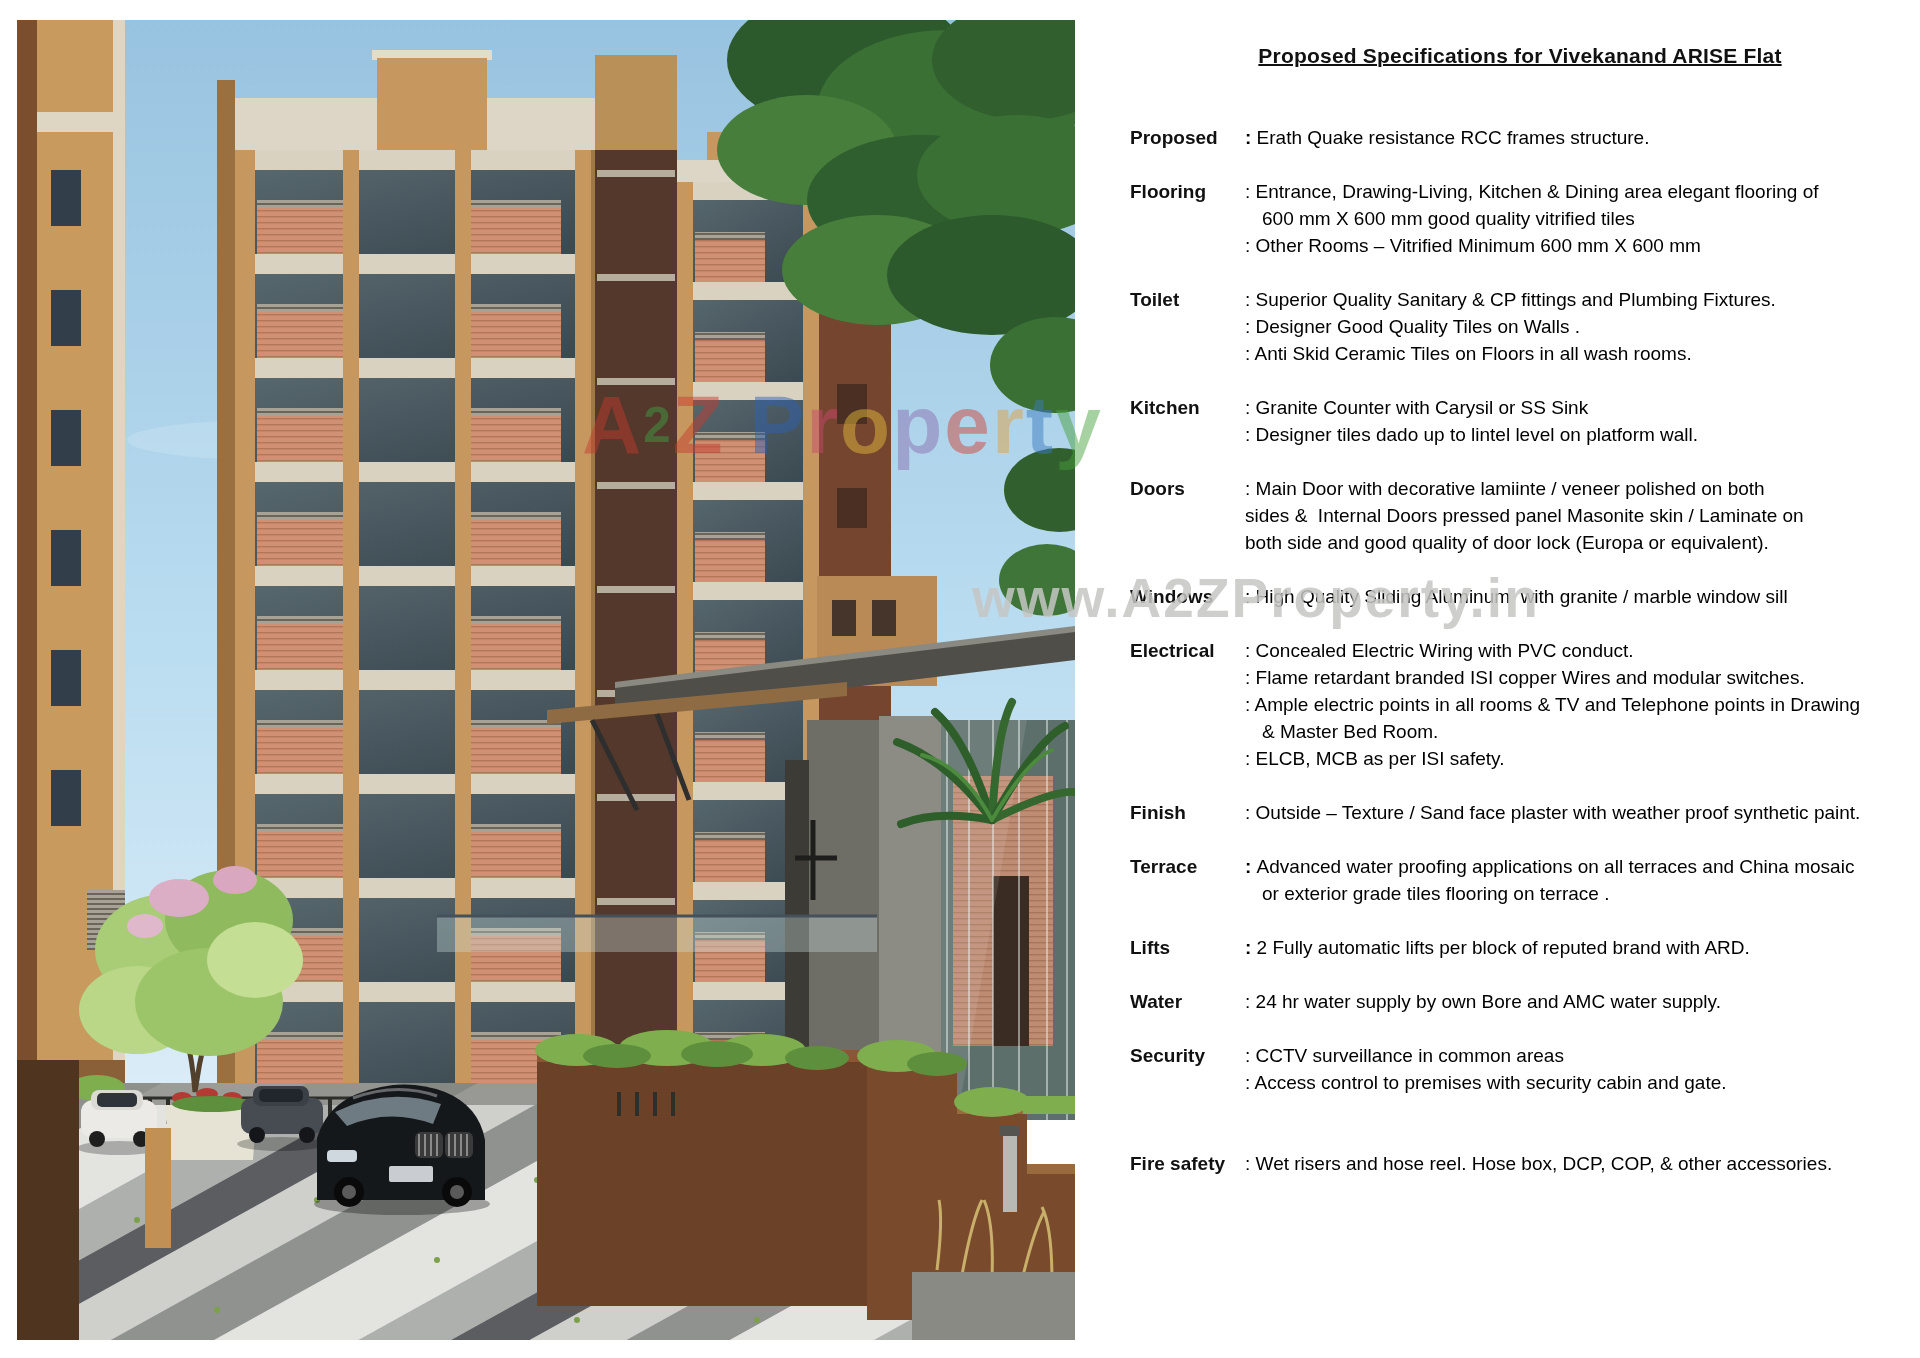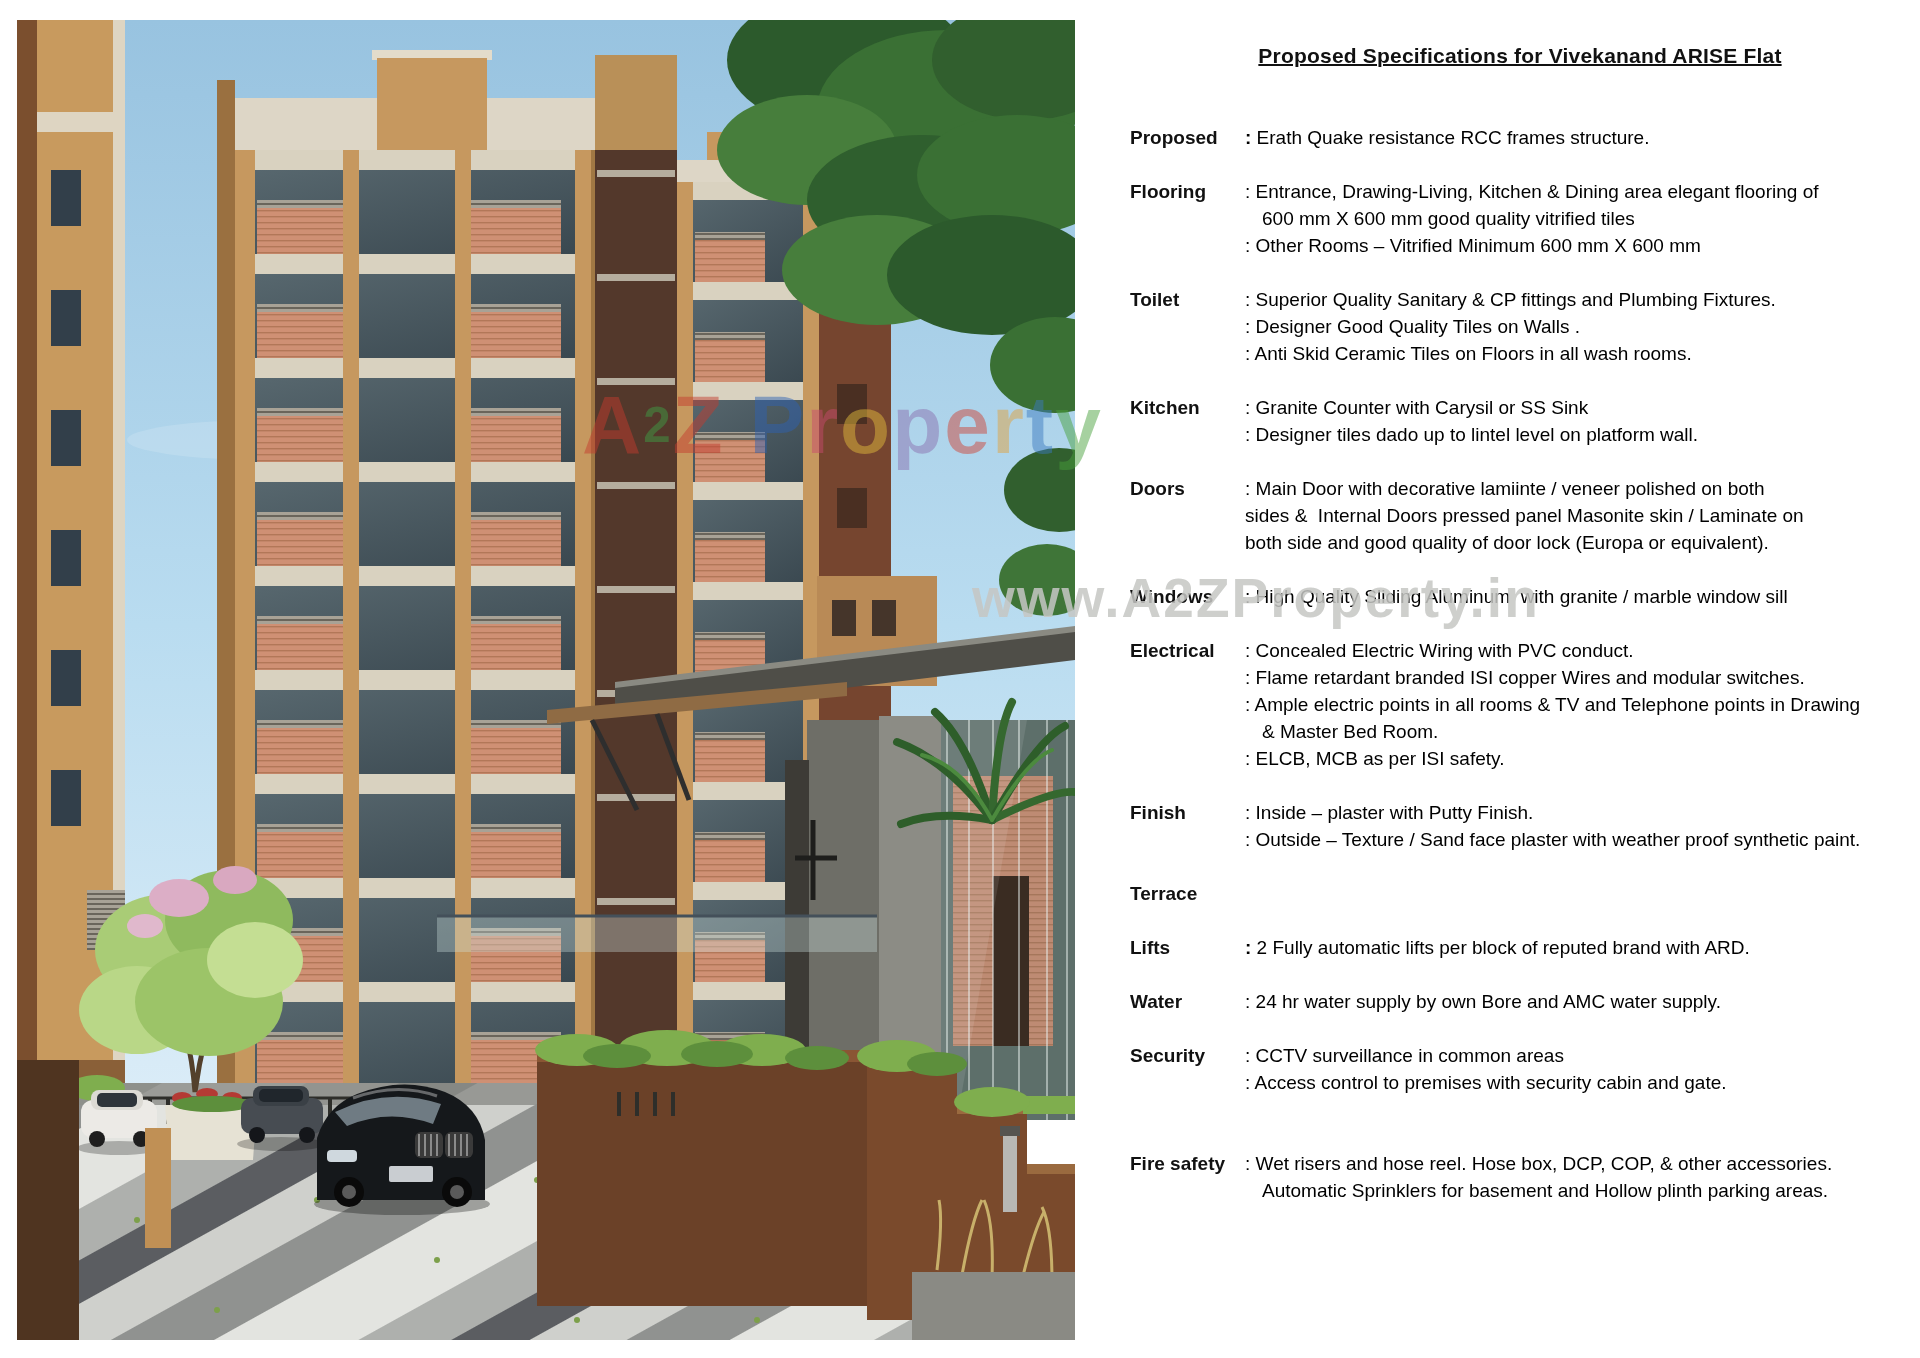--- a/index.html
+++ b/index.html
@@ -414,26 +414,29 @@
           <div class="spec-line"><span class="colon">: </span><span>Concealed Electric Wiring with PVC conduct.</span></div>
           <div class="spec-line"><span class="colon">: </span><span>Flame retardant branded ISI copper Wires and modular switches.</span></div>
           <div class="spec-line"><span class="colon">: </span><span>Ample electric points in all rooms &amp; TV and Telephone points in Drawing</span></div>
           <div class="spec-line indent"><span>&amp; Master Bed Room.</span></div>
           <div class="spec-line"><span class="colon">: </span><span>ELCB, MCB as per ISI safety.</span></div>
         </div>
       </div>
       <div class="spec-row">
         <div class="spec-label">Finish</div>
         <div class="spec-content">
-          <div class="spec-line"><span class="colon">: </span><span>Inside – plaster with Putty Finish.</span></div>
           <div class="spec-line"><span class="colon">: </span><span>Outside – Texture / Sand face plaster with weather proof synthetic paint.</span></div>
         </div>
       </div>
       <div class="spec-row">
         <div class="spec-label">Terrace</div>
+        <div class="spec-content">
+          <div class="spec-line"><span class="colon b">: </span><span>Advanced water proofing applications on all terraces and China mosaic</span></div>
+          <div class="spec-line indent"><span>or exterior grade tiles flooring on terrace .</span></div>
+        </div>
       </div>
       <div class="spec-row">
         <div class="spec-label">Lifts</div>
         <div class="spec-content">
           <div class="spec-line"><span class="colon b">: </span><span>2 Fully automatic lifts per block of reputed brand with ARD.</span></div>
         </div>
       </div>
       <div class="spec-row">
         <div class="spec-label">Water</div>
         <div class="spec-content">
@@ -444,17 +447,16 @@
         <div class="spec-label">Security</div>
         <div class="spec-content">
           <div class="spec-line"><span class="colon">: </span><span>CCTV surveillance in common areas</span></div>
           <div class="spec-line"><span class="colon">: </span><span>Access control to premises with security cabin and gate.</span></div>
         </div>
       </div>
       <div class="spec-row">
         <div class="spec-label">Fire safety</div>
         <div class="spec-content">
           <div class="spec-line"><span class="colon">: </span><span>Wet risers and hose reel. Hose box, DCP, COP, &amp; other accessories.</span></div>
-          <div class="spec-line indent"><span>Automatic Sprinklers for basement and Hollow plinth parking areas.</span></div>
         </div>
       </div>
     </div>
 </div>
 
 </body></html>

